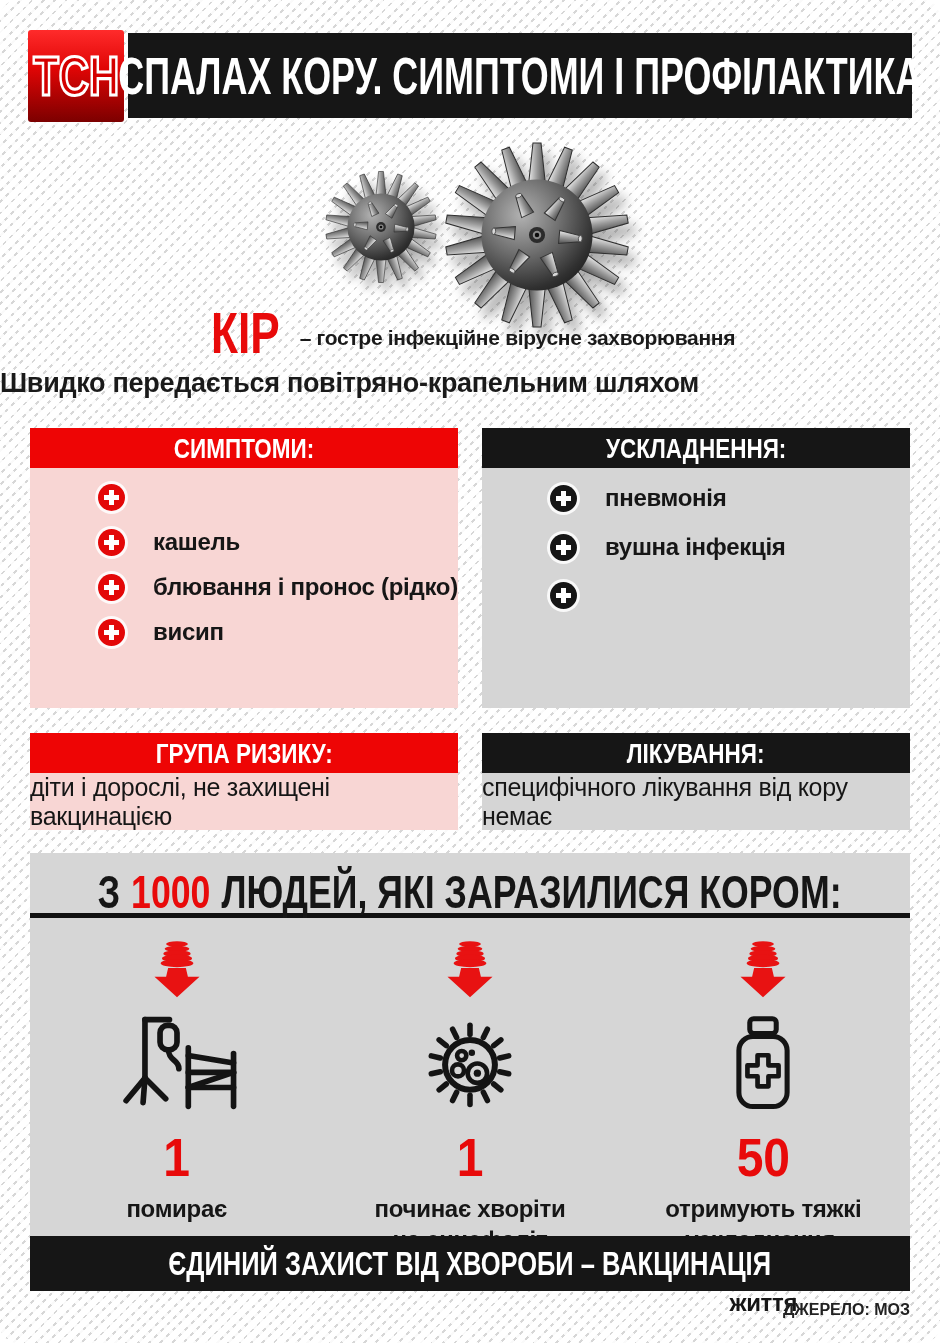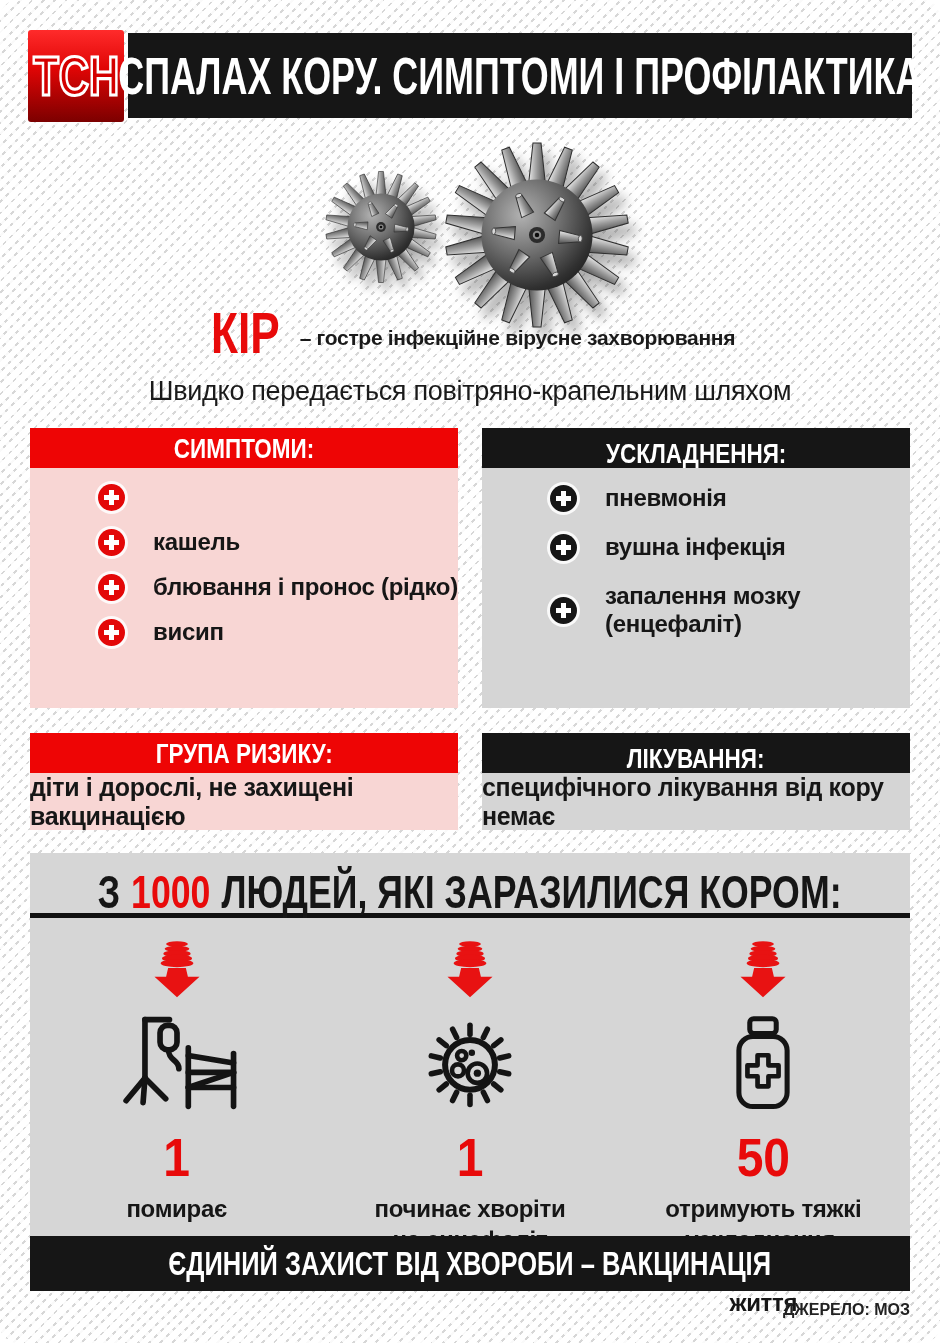--- a/index.html
+++ b/index.html
@@ -42,50 +42,50 @@
   .virus-small { position: absolute; left: 320px; top: 166px; width: 122px; height: 122px;
     filter: drop-shadow(5px 8px 5px rgba(70,70,70,.45)); }
   .virus-large { position: absolute; left: 436px; top: 134px; width: 202px; height: 202px;
     filter: drop-shadow(7px 10px 6px rgba(70,70,70,.45)); }
 
   
   .intro1 { position: absolute; left: 0; top: 303px; width: 100%; text-align: center; }
   .intro-term { display: inline-block; color: #e80a0a; font-size: 52px; font-weight: bold;
     margin-right: 14px; vertical-align: -6px; transform: scale(.85, 1.1); }
   .intro-def { color: #1a1a1a; font-size: 21px; font-weight: bold; letter-spacing: -.3px; }
-  .intro2 { position: absolute; left: 0; top: 376px; width: 100%; text-align: center;
-    font-size: 27px; font-weight: normal; color: #1a1a1a; letter-spacing: -.3px; }
+  .intro2 { position: absolute; left: 0; top: 368px; width: 100%; 
+    font-size: 27px; font-weight: bold; color: #1a1a1a; letter-spacing: -.3px; }
 
   
   .card-header { position: absolute; height: 40px; width: 428px;
     display: flex; align-items: center; justify-content: center; }
   .card-header .t { color: #fff; font-size: 25px; font-weight: bold; transform: scale(.9, 1.08); white-space: nowrap; }
   .red-bg   { background: #ee0505; }
-  .black-bg { background: #161616; align-items: flex-end; }
+  .black-bg { background: #161616; }
   .card-body { position: absolute; width: 428px; }
   .pink-bg { background: #f8d6d4; }
   .gray-bg { background: #d5d5d5; }
 
   .list { padding: 16px 0 0 68px; display: flex; flex-direction: column; }
   .list.sym  { gap: 17px; }
   .list.comp { gap: 21px; }
   .list-item { display: flex; align-items: center; gap: 28px;
     font-size: 24px; font-weight: bold; color: #161616; letter-spacing: -.3px; }
   .plus {
     width: 27px; height: 27px; flex: 0 0 27px; border-radius: 50%;
     box-shadow: 0 0 0 3px rgba(255,255,255,.85);
     background-image: linear-gradient(#fff,#fff), linear-gradient(#fff,#fff);
     background-size: 15px 5px, 5px 15px;
     background-position: center center; background-repeat: no-repeat;
   }
   .plus.red   { background-color: #e30808; }
   .plus.black { background-color: #161616; }
 
   .center-body { display: flex; align-items: center; justify-content: center;
-    font-size: 25px; font-weight: bold; color: #161616; letter-spacing: -.3px; }
+    font-size: 25px; font-weight: normal; color: #161616; letter-spacing: -.3px; }
 
   
   .stats { position: absolute; left: 30px; top: 853px; width: 880px; height: 383px; background: #d6d6d6; }
   .stats-title { height: 60px; padding-top: 16px; display: flex; align-items: flex-start; justify-content: center; }
   .stats-title-inner { display: inline-flex; align-items: baseline; transform: scale(.85, 1.1);
     font-size: 42px; font-weight: bold; color: #161616; white-space: nowrap; }
   .stats-number { color: #e80a0a; margin: 0 13px; }
   .rule { height: 5px; background: #111; }
   .cols { display: flex; margin-top: 22px; }
   .col { flex: 1 1 33.33%; display: flex; flex-direction: column; align-items: center; }
@@ -215,21 +215,20 @@
       <div class="list-item">
         <span class="plus black"></span>
         <span>пневмонія</span>
       </div>
       <div class="list-item">
         <span class="plus black"></span>
         <span>вушна інфекція</span>
       </div>
       <div class="list-item">
         <span class="plus black"></span>
-        <span>запалення мозку (енцефаліт)</span>
       </div>
     </div>
   </div>
 
   <div class="card-header red-bg" style="left:30px; top:733px;">
     <span class="t">ГРУПА РИЗИКУ:</span>
   </div>
   <div class="card-body pink-bg center-body" style="left:30px; top:773px; height:57px;">діти і дорослі, не захищені вакцинацією</div>
 
   <div class="card-header black-bg" style="left:482px; top:733px;">

